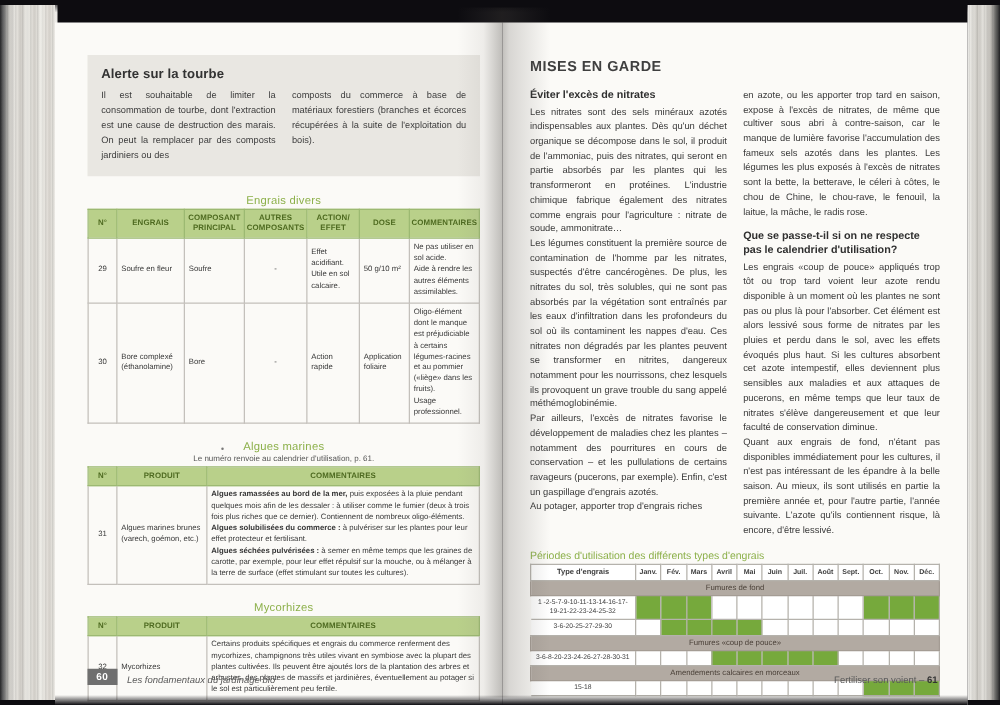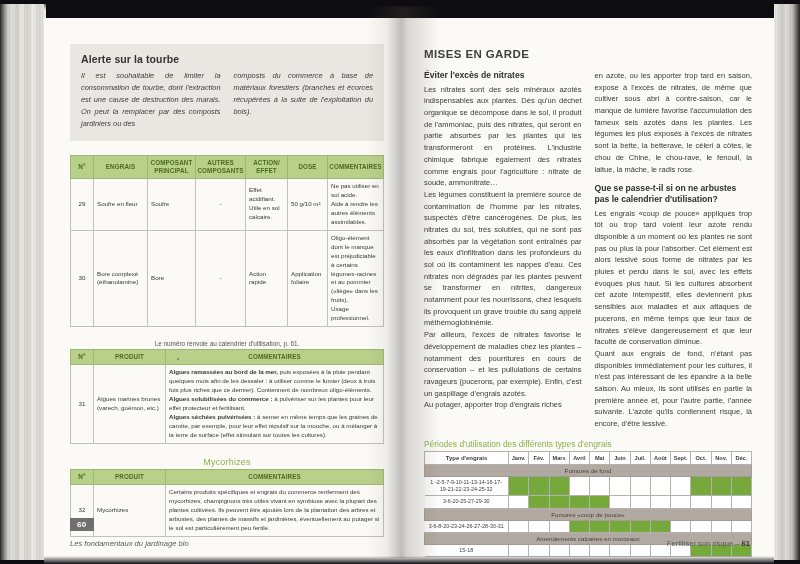--- a/index.html
+++ b/index.html
@@ -84,21 +84,21 @@
     padding: 9px 11px 11px 11px;
     margin-bottom: 14px;
   }
   .alert-title {
     font-size: 10.5px; font-weight: bold; color: #333;
     margin-bottom: 5px; letter-spacing: .1px;
   }
   .alert-cols { display: flex; gap: 13px; }
   .alert-cols p {
     font-size: 7.4px; line-height: 1.62; color: #3d3d3d;
-    text-align: justify; flex: 1; font-style: italic;
+    text-align: justify; flex: 1;
   }
 
   .tbl-caption {
     text-align: center; color: #8cb04a; font-size: 9px;
     margin: 2px 0 2px 0; letter-spacing: .2px;
   }
   .tbl-sub {
     text-align: center; color: #555; font-size: 6.4px; margin-bottom: 2px;
   }
 
@@ -114,21 +114,21 @@
   }
   td.c { text-align: center; }
   td.topal { vertical-align: top; }
   .tbl-engrais { margin-bottom: 13px; }
   .tbl-algues  { margin-bottom: 13px; }
   .tbl-myco    { margin-bottom: 16px; }
   .cell-b { font-weight: bold; }
 
   .footer-left {
     position: absolute; left: 26px; bottom: 22px;
-    display: flex; align-items: flex-start; gap: 8px; flex-direction: column;
+    display: flex; align-items: flex-end; gap: 8px;
   }
   .folio {
     background: #6f6f6f; color: #fff; font-size: 8px; font-weight: bold;
     padding: 2px 7px; letter-spacing: .3px;
   }
   .footer-text { font-size: 7.6px; color: #5a5a5a; font-style: italic; }
 
   
   .rp { padding: 30px 22px 0 22px; }
   h2.mises {
@@ -201,20 +201,21 @@
     <div class="page-inner lp">
 
       <div class="alert-box">
         <div class="alert-title">Alerte sur la tourbe</div>
         <div class="alert-cols">
           <p>Il est souhaitable de limiter la consommation de tourbe, dont l'extraction est une cause de destruction des marais. On peut la remplacer par des composts jardiniers ou des</p>
           <p>composts du commerce à base de matériaux forestiers (branches et écorces récupérées à la suite de l'exploitation du bois).</p>
         </div>
       </div>
 
+      <div class="tbl-caption">Engrais divers</div>
       <table class="gtbl tbl-engrais">
         <colgroup>
           <col style="width:23px">
             <col style="width:54px">
             <col style="width:48px">
           <col style="width:50px">
             <col style="width:42px">
             <col style="width:40px">
             <col>
         </colgroup>
@@ -246,20 +247,21 @@
             <td>Bore</td>
             <td class="c">-</td>
             <td>Action rapide</td>
             <td>Application foliaire</td>
             <td class="topal" style="white-space:pre-line">Oligo-élément dont le manque est préjudiciable à certains légumes-racines et au pommier («liège» dans les fruits).
 Usage professionnel.</td>
           </tr>
         </tbody>
       </table>
 
+      <div class="tbl-caption">Algues marines</div>
       <div class="tbl-sub">Le numéro renvoie au calendrier d'utilisation, p. 61.</div>
       <table class="gtbl tbl-algues">
         <colgroup>
             <col style="width:23px">
             <col style="width:72px">
             <col>
           </colgroup>
         <thead>
           <tr>
             <th>N°</th>
@@ -320,21 +322,21 @@
       <div class="rp-cols">
         <div class="rp-col">
           <h3 class="sub">Éviter l'excès de nitrates</h3>
           <p>Les nitrates sont des sels minéraux azotés indispensables aux plantes. Dès qu'un déchet organique se décompose dans le sol, il produit de l'ammoniac, puis des nitrates, qui seront en partie absorbés par les plantes qui les transformeront en protéines. L'industrie chimique fabrique également des nitrates comme engrais pour l'agriculture : nitrate de soude, ammonitrate…</p>
           <p>Les légumes constituent la première source de contamination de l'homme par les nitrates, suspectés d'être cancérogènes. De plus, les nitrates du sol, très solubles, qui ne sont pas absorbés par la végétation sont entraînés par les eaux d'infiltration dans les profondeurs du sol où ils contaminent les nappes d'eau. Ces nitrates non dégradés par les plantes peuvent se transformer en nitrites, dangereux notamment pour les nourrissons, chez lesquels ils provoquent un grave trouble du sang appelé méthémoglobinémie.</p>
           <p>Par ailleurs, l'excès de nitrates favorise le développement de maladies chez les plantes – notamment des pourritures en cours de conservation – et les pullulations de certains ravageurs (pucerons, par exemple). Enfin, c'est un gaspillage d'engrais azotés.</p>
           <p>Au potager, apporter trop d'engrais riches</p>
         </div>
         <div class="rp-col">
           <p>en azote, ou les apporter trop tard en saison, expose à l'excès de nitrates, de même que cultiver sous abri à contre-saison, car le manque de lumière favorise l'accumulation des fameux sels azotés dans les plantes. Les légumes les plus exposés à l'excès de nitrates sont la bette, la betterave, le céleri à côtes, le chou de Chine, le chou-rave, le fenouil, la laitue, la mâche, le radis rose.</p>
-          <h3 class="sub spaced">Que se passe-t-il si on ne arbustes pas le calendrier d'utilisation?</h3>
+          <h3 class="sub spaced">Que se passe-t-il si on ne respecte pas le calendrier d'utilisation?</h3>
           <p>Les engrais «coup de pouce» appliqués trop tôt ou trop tard voient leur azote rendu disponible à un moment où les plantes ne sont pas ou plus là pour l'absorber. Cet élément est alors lessivé sous forme de nitrates par les pluies et perdu dans le sol, avec les effets évoqués plus haut. Si les cultures absorbent cet azote intempestif, elles deviennent plus sensibles aux maladies et aux attaques de pucerons, en même temps que leur taux de nitrates s'élève dangereusement et que leur faculté de conservation diminue.</p>
           <p>Quant aux engrais de fond, n'étant pas disponibles immédiatement pour les cultures, il n'est pas intéressant de les épandre à la belle saison. Au mieux, ils sont utilisés en partie la première année et, pour l'autre partie, l'année suivante. L'azote qu'ils contiennent risque, là encore, d'être lessivé.</p>
         </div>
       </div>
 
       <div class="cal-wrap">
         <div class="cal-title">Périodes d'utilisation des différents types d'engrais</div>
         <table class="cal">
           <thead>
             <tr>
@@ -421,21 +423,21 @@
                 <td></td>
                 <td class="on"></td>
                 <td class="on"></td>
                 <td class="on"></td>
               </tr>
             </tbody>
         </table>
       </div>
 
       <div class="footer-right">
-        <span>Fertiliser son risque – </span><b>61</b>
+        <span>Fertiliser son voient – </span><b>61</b>
       </div>
     </div>
   </div>
 
   <div class="gutter"></div>
   <div class="page-shadow-top"></div>
   <div class="page-shadow-bottom"></div>
 </div>
 
 </body></html>

